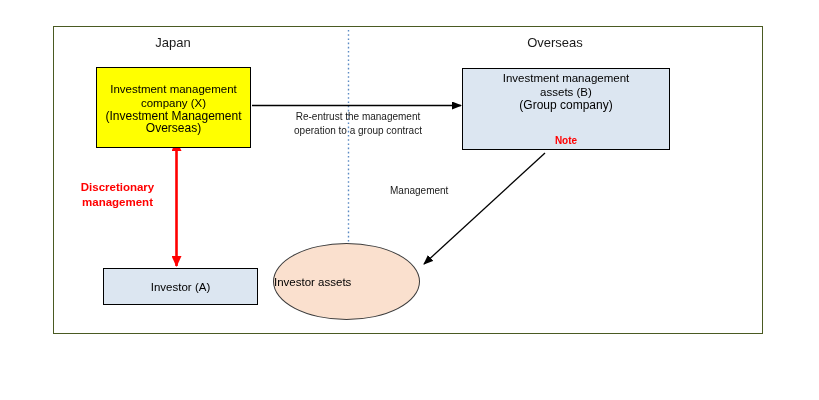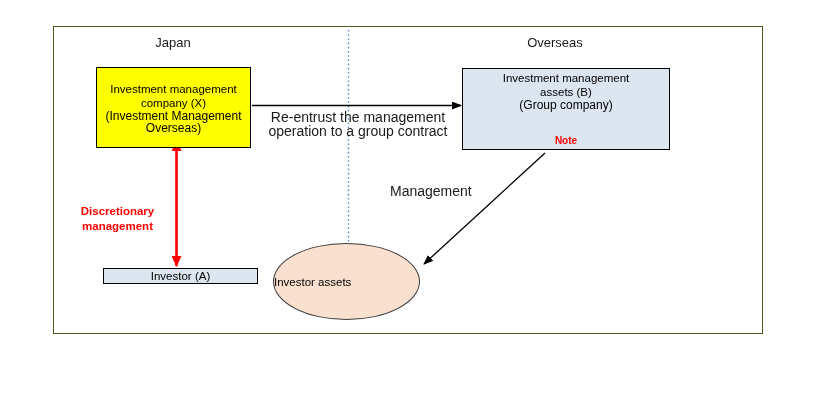--- a/index.html
+++ b/index.html
@@ -74,21 +74,21 @@
     left: 462px;
     top: 68px;
     width: 208px;
     height: 82px;
     background: #DCE6F1;
   }
   #box-investor-a {
     left: 103px;
     top: 268px;
     width: 155px;
-    height: 16px;
+    height: 37px;
     background: #DCE6F1;
   }
   .line-main {
     font-size: 11.5px;
     line-height: 14px;
     white-space: nowrap;
   }
   .line-sub {
     font-size: 12px;
     line-height: 12px;
@@ -116,41 +116,41 @@
     background: #FAE0CE;
     display: flex;
     align-items: center;
     box-sizing: border-box;
   }
   #ellipse-assets .line-main { font-size: 11.5px; }
 
   
   .edge-label {
     position: absolute;
-    font-size: 14px;
+    font-size: 10px;
     line-height: 14px;
     text-align: center;
     white-space: nowrap;
     color: #1a1a1a;
   }
   #label-reentrust {
     left: 258px;
     top: 110px;
     width: 200px;
   }
   #label-management {
     left: 390px;
     top: 184px;
     width: 90px;
     text-align: left;
   }
   #label-discretionary {
     position: absolute;
     left: 60px;
-    top: 204px;
+    top: 180px;
     width: 115px;
     text-align: center;
     font-size: 11.5px;
     line-height: 15px;
     font-weight: bold;
     color: #FF0000;
   }
 </style>
 </head>
 <body>

